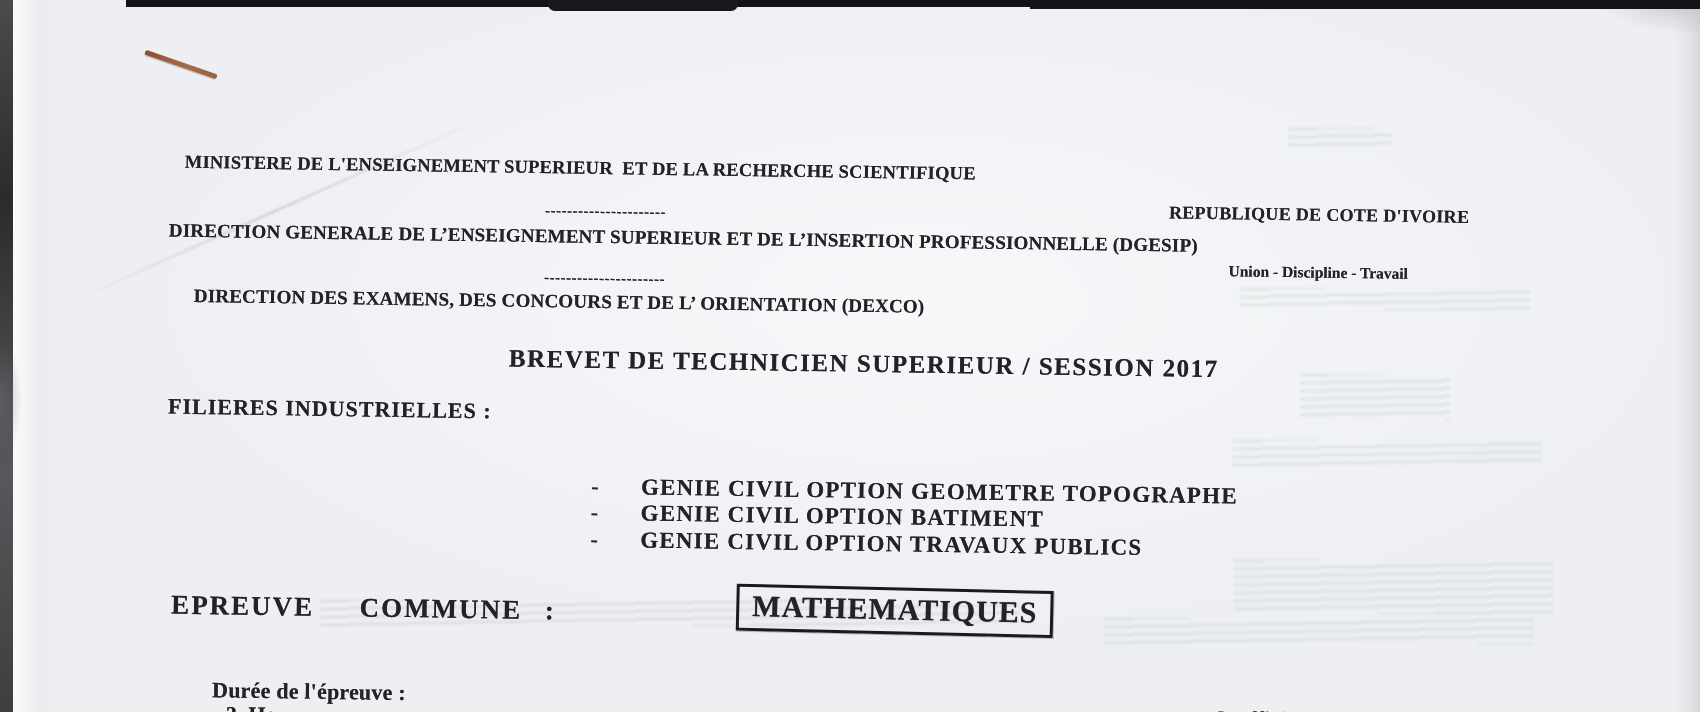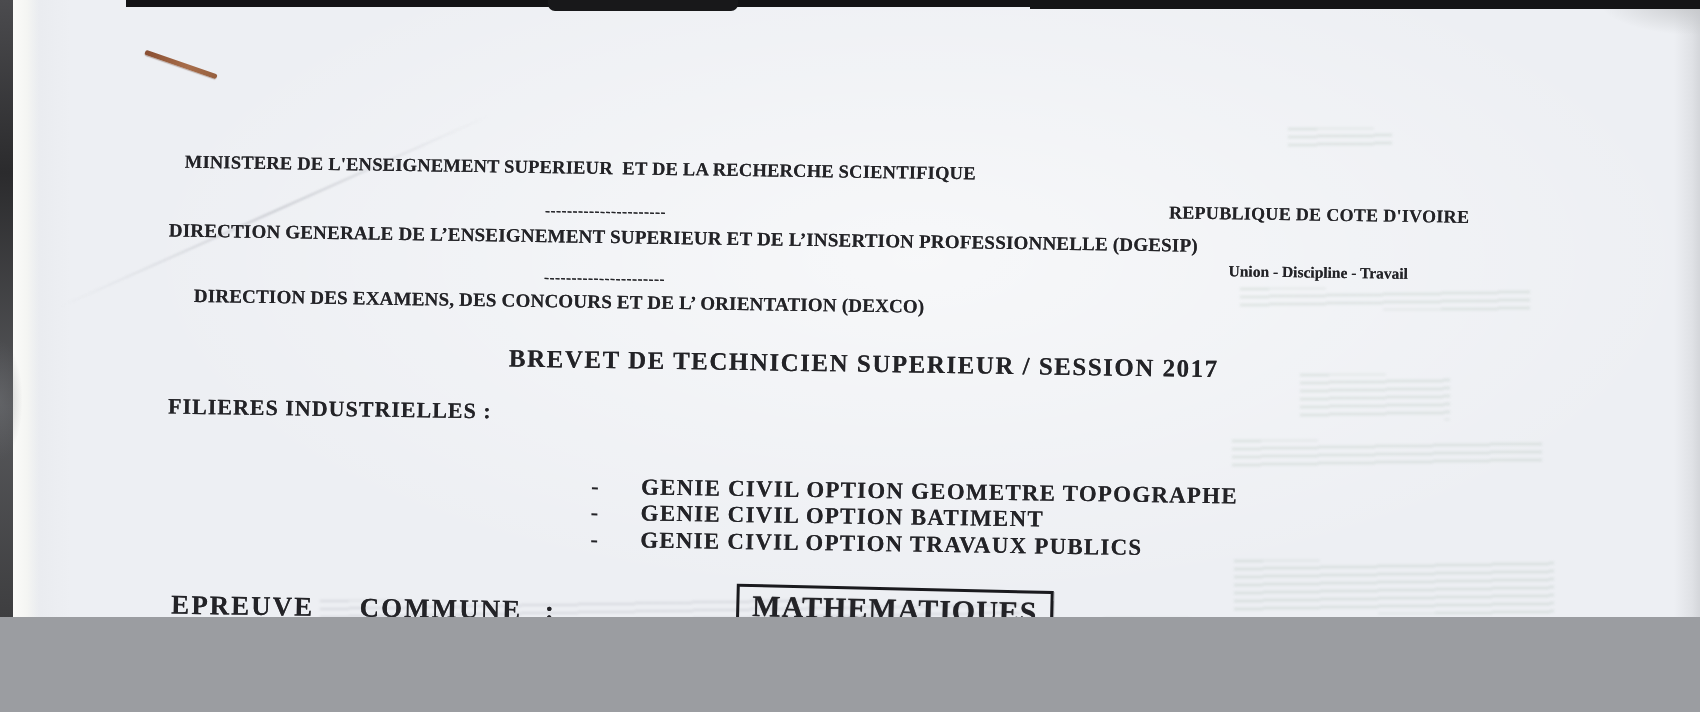--- a/index.html
+++ b/index.html
@@ -1,17 +1,17 @@
 <!DOCTYPE html>
 <html><head>
 <meta charset="utf-8">
 <style>
   html,body{margin:0;padding:0;background:#9b9da1;}
   .scan{
-    position:relative;width:1700px;height:617px;overflow:hidden;
+    position:relative;width:1700px;height:712px;overflow:hidden;
     background:
       radial-gradient(1100px 480px at 54% 42%, rgba(255,255,255,.55), rgba(255,255,255,0) 72%),
       linear-gradient(90deg,#e6e8ec 0px,#edeff3 70px),
       linear-gradient(0deg,#ecedf1,#eef0f4);
     font-family:"Liberation Serif","DejaVu Serif",serif;
     color:#232327;
   }
   .t{position:absolute;font-weight:bold;white-space:pre;line-height:1.12;
      letter-spacing:.2px;text-shadow:0 0 .6px rgba(35,35,39,.75);z-index:2;}
   .content{position:absolute;left:0;top:0;width:1700px;height:712px;

